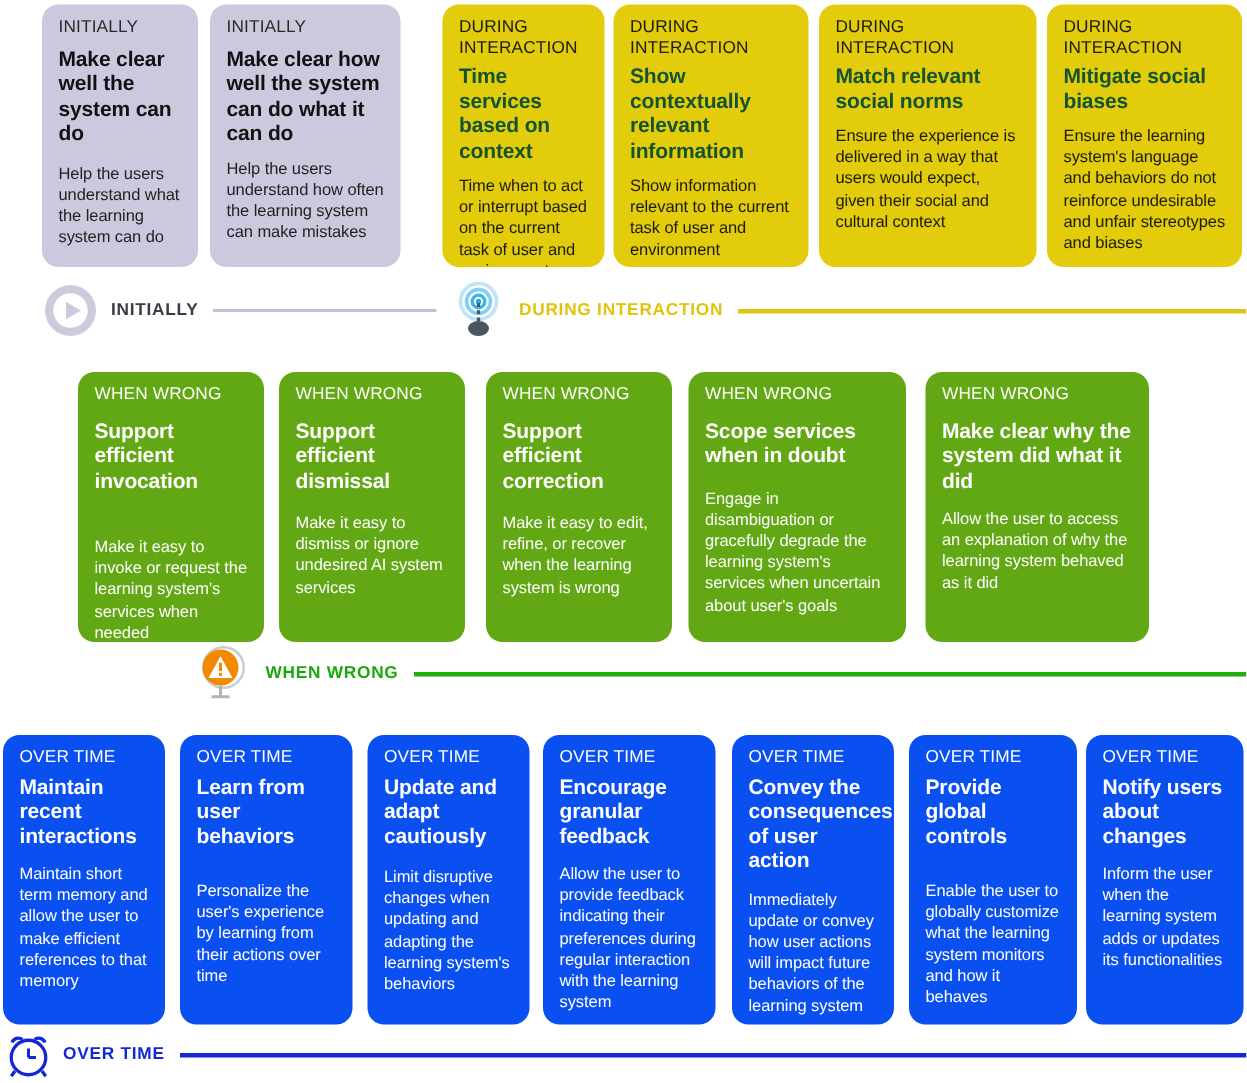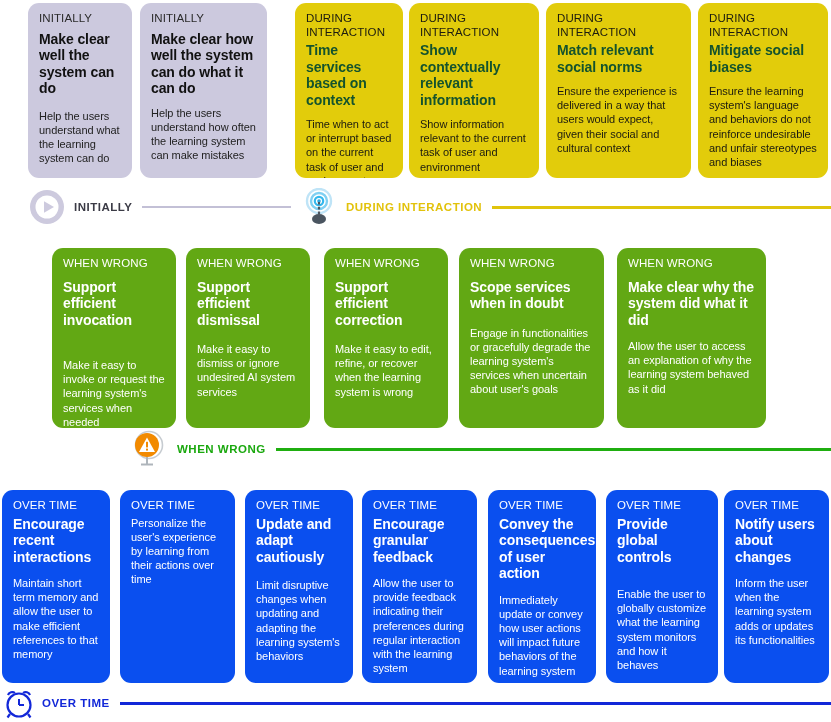--- a/index.html
+++ b/index.html
@@ -203,21 +203,21 @@
 
   <div class="card wrong" style="left:324px; top:248px; width:124px; height:180px;">
     <div class="kicker" style="margin-bottom:8px;">WHEN WRONG</div>
     <div class="title" style="margin-bottom:14px;">Support efficient correction</div>
     <div class="body">Make it easy to edit, refine, or recover when the learning system is wrong</div>
   </div>
 
   <div class="card wrong" style="left:459px; top:248px; width:145px; height:180px;">
     <div class="kicker" style="margin-bottom:8px;">WHEN WRONG</div>
     <div class="title" style="margin-bottom:14px;">Scope services when in doubt</div>
-    <div class="body">Engage in functionalities or gracefully degrade the learning system's services when uncertain about user's goals</div>
+    <div class="body">Engage in disambiguation or gracefully degrade the learning system's services when uncertain about user's goals</div>
   </div>
 
   <div class="card wrong" style="left:617px; top:248px; width:149px; height:180px;">
     <div class="kicker" style="margin-bottom:8px;">WHEN WRONG</div>
     <div class="title" style="margin-bottom:11px;">Make clear why the system did what it did</div>
     <div class="body">Allow the user to access an explanation of why the learning system behaved as it did</div>
   </div>
 
   <div class="timeline tl-wrong" style="left:131px; top:430px; width:700px;">
     <div class="tl-icon">
@@ -230,26 +230,27 @@
         <line x1="16" y1="27" x2="16" y2="34" stroke="#aeb5bb" stroke-width="2"></line>
         <line x1="10" y1="34.5" x2="22" y2="34.5" stroke="#aeb5bb" stroke-width="2"></line>
       </svg>
     </div>
     <div class="tl-label">WHEN WRONG</div>
     <div class="tl-line"></div>
   </div>
 
   <div class="card overtime" style="left:2px; top:490px; width:108px; height:193px;">
     <div class="kicker" style="margin-bottom:3px;">OVER TIME</div>
-    <div class="title" style="margin-bottom:11px;">Encourage recent interactions</div>
+    <div class="title" style="margin-bottom:11px;">Maintain recent interactions</div>
     <div class="body">Maintain short term memory and allow the user to make efficient references to that memory</div>
   </div>
 
   <div class="card overtime" style="left:120px; top:490px; width:115px; height:193px;">
     <div class="kicker" style="margin-bottom:3px;">OVER TIME</div>
+    <div class="title" style="margin-bottom:22px;">Learn from user behaviors</div>
     <div class="body">Personalize the user's experience by learning from their actions over time</div>
   </div>
 
   <div class="card overtime" style="left:245px; top:490px; width:108px; height:193px;">
     <div class="kicker" style="margin-bottom:3px;">OVER TIME</div>
     <div class="title" style="margin-bottom:13px;">Update and adapt cautiously</div>
     <div class="body">Limit disruptive changes when updating and adapting the learning system's behaviors</div>
   </div>
 
   <div class="card overtime" style="left:362px; top:490px; width:115px; height:193px;">

